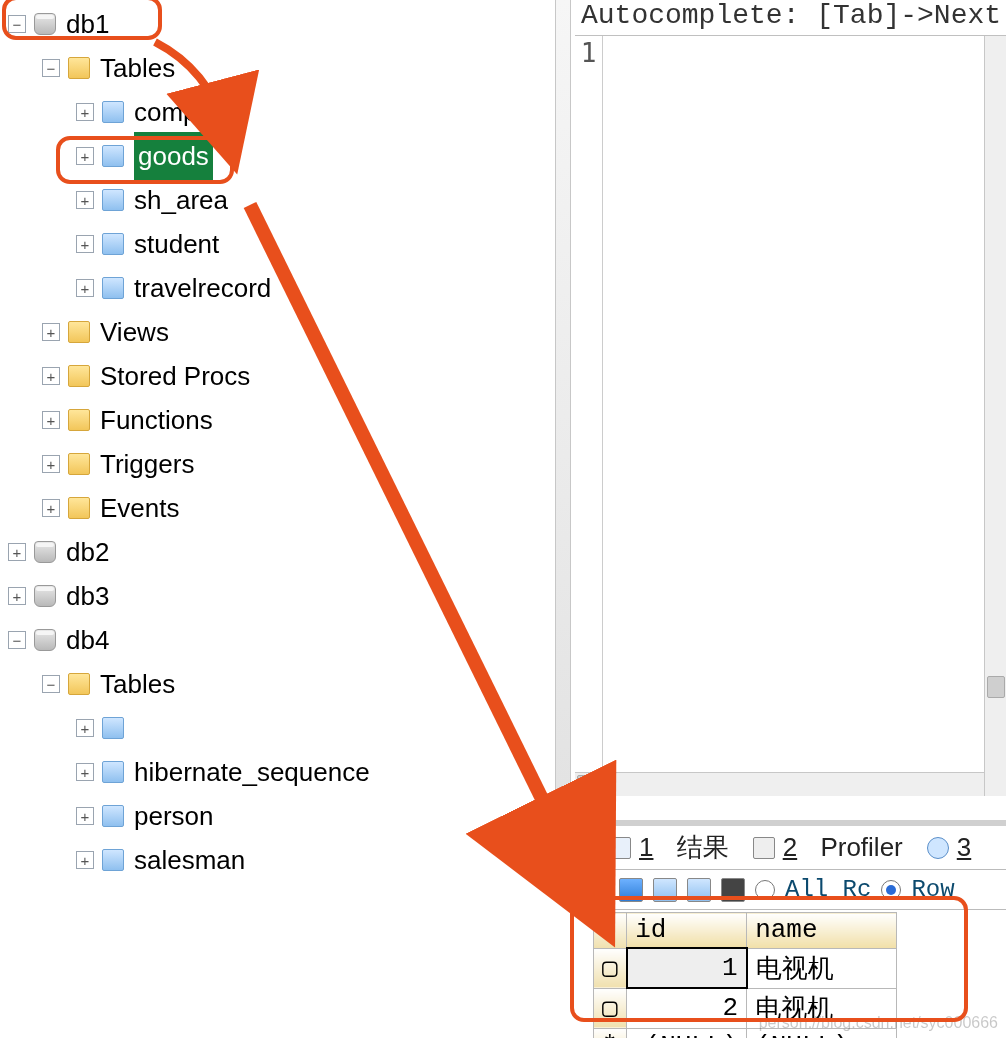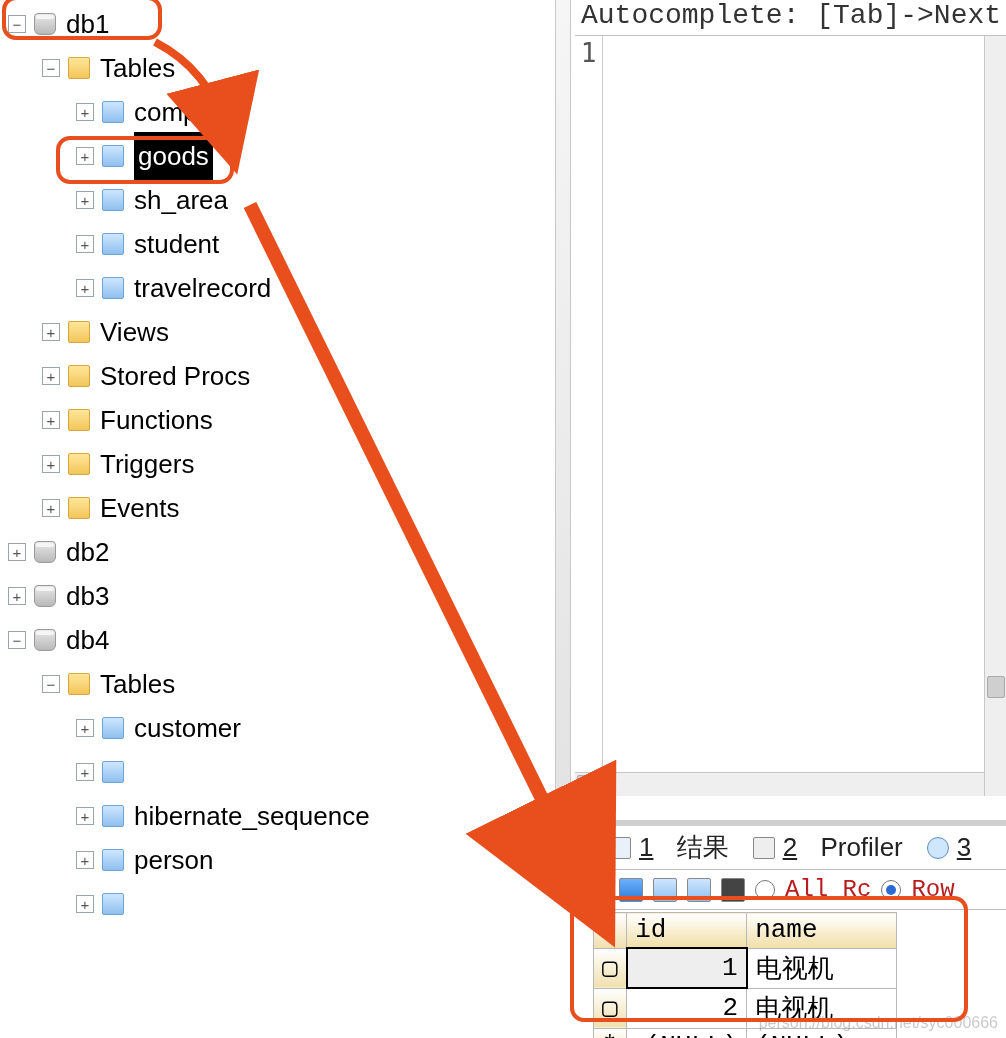--- a/index.html
+++ b/index.html
@@ -60,21 +60,21 @@
   }
   .icon-folder {
     background: linear-gradient(#ffe69a,#f2c65a);
     border: 1px solid #d6a63b;
   }
   .icon-table {
     background: linear-gradient(#cfe6ff,#8fc0ef);
     border: 1px solid #6ea3d6;
   }
   .sel {
-    background: #000000;
+    background: #15803d;
     color: #fff;
     padding: 4px 4px;
   }
   .tree-label { }
   .sep-v {
     position: absolute; left: 555px; top: 0; width: 16px; height: 828px;
     background: linear-gradient(#f6f6f6,#e2e2e2);
     border-left:1px solid #c7c7c7;border-right:1px solid #c7c7c7;
   }
   .editor-header {
@@ -117,21 +117,21 @@
     background:#fff;
     white-space: nowrap;
   }
   .tabs span.key { text-decoration: underline; }
   .tabs .tab { display:flex;align-items:center;gap:8px;color:#222; }
   .mini-ic{width:22px;height:22px;display:inline-block;border:1px solid #888;background:#e8f0fa;border-radius:2px;}
   .mini-ic.info{background:#cfe6ff;border-color:#5a8fc9;border-radius:50%;}
   .toolbar {
     height:40px; display:flex;align-items:center; gap:10px;
     padding-left: 10px; font-size:24px; font-family:"Courier New",monospace;
-    color:#b91c1c; border-bottom:1px solid #bbb;
+    color:#0c4a6e; border-bottom:1px solid #bbb;
     white-space: nowrap; overflow:hidden;
   }
   .tb-ic{width:24px;height:24px;display:inline-block;border-radius:2px;border:1px solid #888;flex-shrink:0;}
   .tb-ic.save{background:linear-gradient(#6db1ff,#2d7cd6)}
   .tb-ic.grid{background:linear-gradient(#cfe6ff,#8fc0ef)}
   .tb-ic.gridx{background:linear-gradient(#cfe6ff,#8fc0ef);}
   .tb-ic.filter{background:#444}
   .radio{width:20px;height:20px;border:1px solid #777;border-radius:50%;display:inline-flex;align-items:center;justify-content:center;flex-shrink:0}
   .radio .dot{width:10px;height:10px;border-radius:50%;background:#2a6bd6}
   .datagrid {
@@ -246,39 +246,35 @@
     <span class="tree-label">db4</span>
   </div>
   <div class="tree-row" style="padding-left:34px">
     <span class="exp minus"></span>
     <span class="icon-folder"></span>
     <span class="tree-label">Tables</span>
   </div>
   <div class="tree-row" style="padding-left:68px">
     <span class="exp plus"></span>
     <span class="icon-table"></span>
-    <span class="tree-label">customer</span>
-  </div>
-  <div class="tree-row" style="padding-left:68px">
-    <span class="exp plus"></span>
-    <span class="icon-table"></span>
   </div>
   <div class="tree-row" style="padding-left:68px">
     <span class="exp plus"></span>
     <span class="icon-table"></span>
     <span class="tree-label">hibernate_sequence</span>
   </div>
   <div class="tree-row" style="padding-left:68px">
     <span class="exp plus"></span>
     <span class="icon-table"></span>
     <span class="tree-label">person</span>
   </div>
   <div class="tree-row" style="padding-left:68px">
     <span class="exp plus"></span>
     <span class="icon-table"></span>
+    <span class="tree-label">salesman</span>
   </div>
 </div>
 
 <div class="sep-v"></div>
 
 <div class="editor-header">Autocomplete: [Tab]-&gt;Next Ta</div>
 <div class="editor-area">
   <div class="gutter"><span>1</span></div>
   <div class="editor-scroll-h">
     <div class="btn-l">◀</div>

